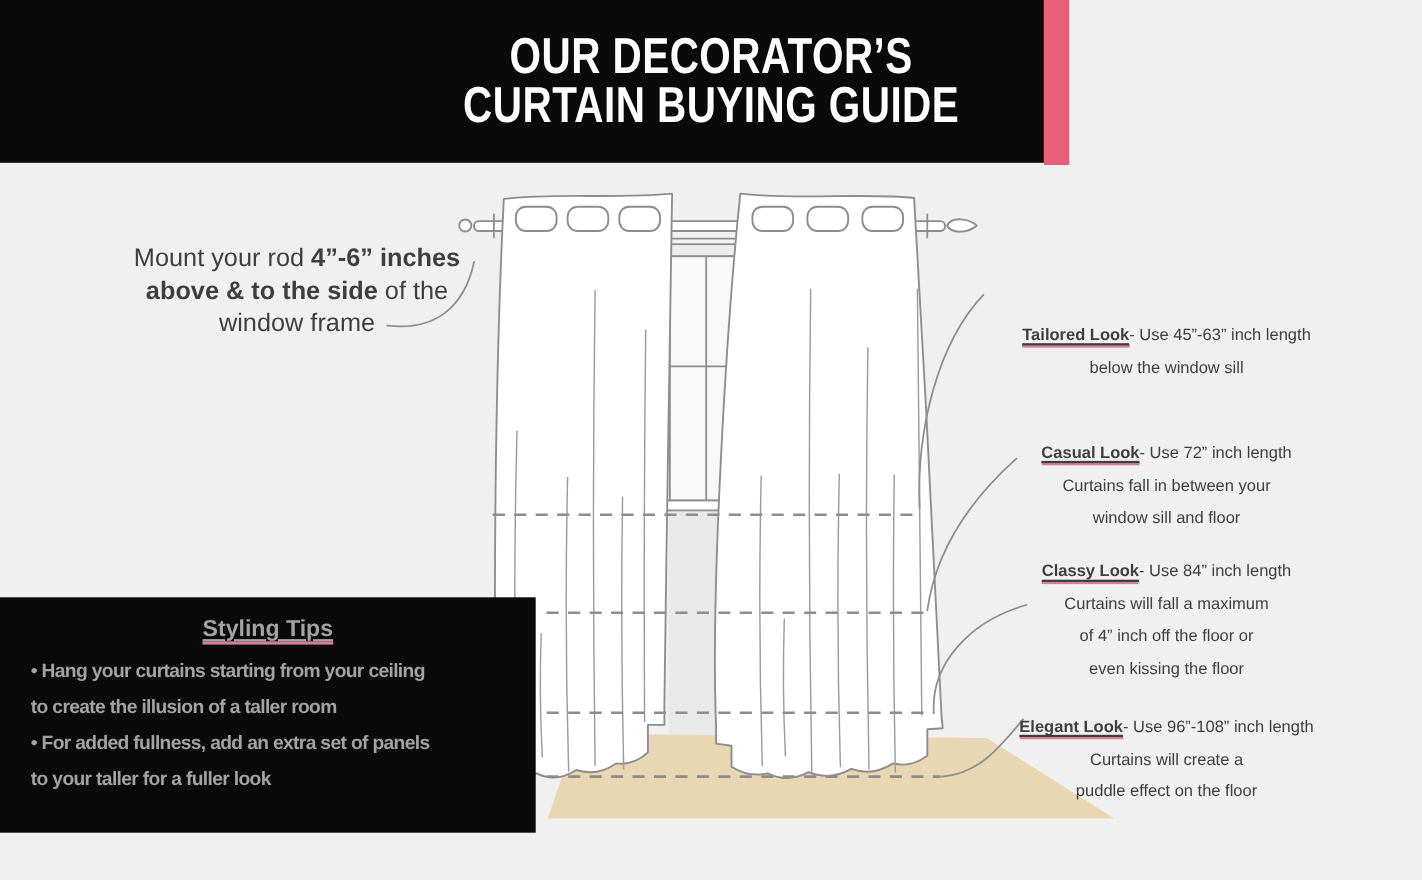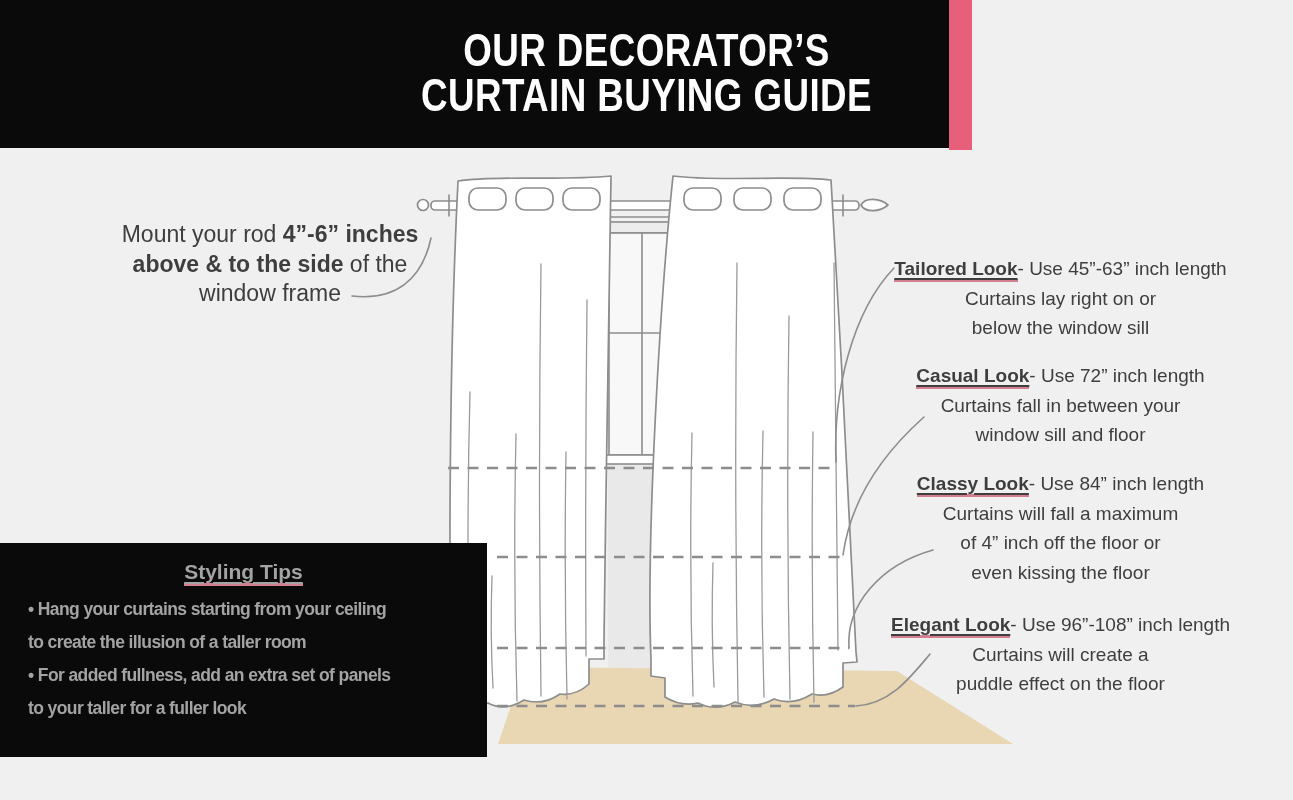--- a/index.html
+++ b/index.html
@@ -19,21 +19,21 @@
   }
   
   .mount {
     position:absolute; left:120px; top:220px; width:300px; text-align:center;
     font-size:23px; line-height:29.5px; white-space:nowrap;
   }
   .mount strong, .look strong { font-weight:700; }
   
   .look {
     position:absolute; left:868px; width:385px; text-align:center;
-    font-size:19px; line-height:29.5px; white-space:nowrap;
+    font-size:15px; line-height:29.5px; white-space:nowrap;margin-top:36px;
   }
   .look-name {
     font-weight:700;
     text-decoration:underline; text-decoration-thickness:1.5px; text-underline-offset:3px;
     border-bottom:3px solid var(--pinkline,#d27f90);
   }
   
   .tips {
     position:absolute; left:0; top:543px; width:487px; height:214px;
     background:var(--panel,#0a0a0a); color:#a3a3a3;
@@ -144,21 +144,20 @@
 
   <div class="mount">
     <span>Mount your rod </span><strong>4”-6” inches</strong><br>
     <strong>above &amp; to the side</strong><span> of the</span><br>
     <span>window frame</span>
   </div>
 
   <div class="look" style="top:254px">
     <div><span class="look-name">Tailored Look</span><span>- Use 45”-63” inch length</span></div>
     <div>
-        <div>Curtains lay right on or</div>
         <div>below the window sill</div>
       </div>
   </div>
   <div class="look" style="top:361px">
     <div><span class="look-name">Casual Look</span><span>- Use 72” inch length</span></div>
     <div>
         <div>Curtains fall in between your</div>
         <div>window sill and floor</div>
       </div>
   </div>

